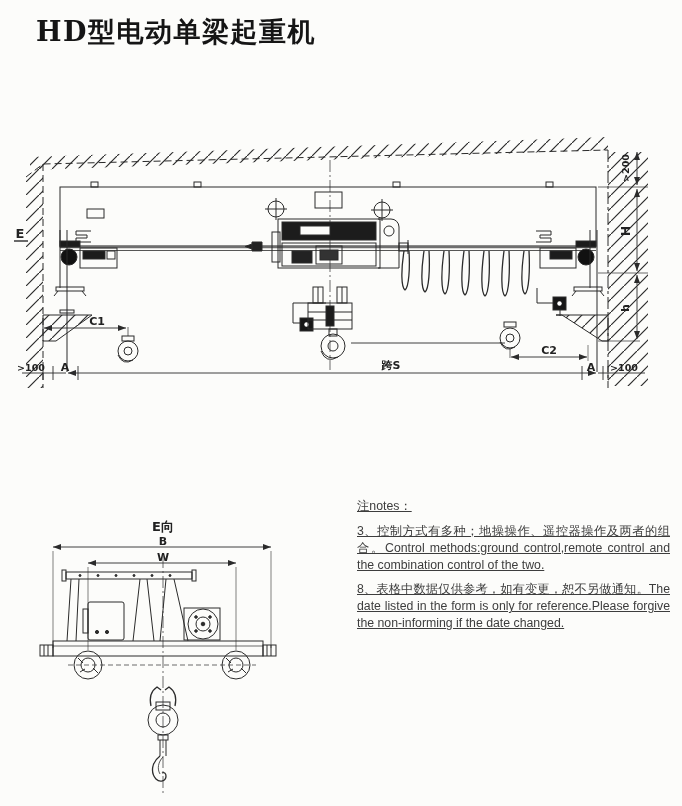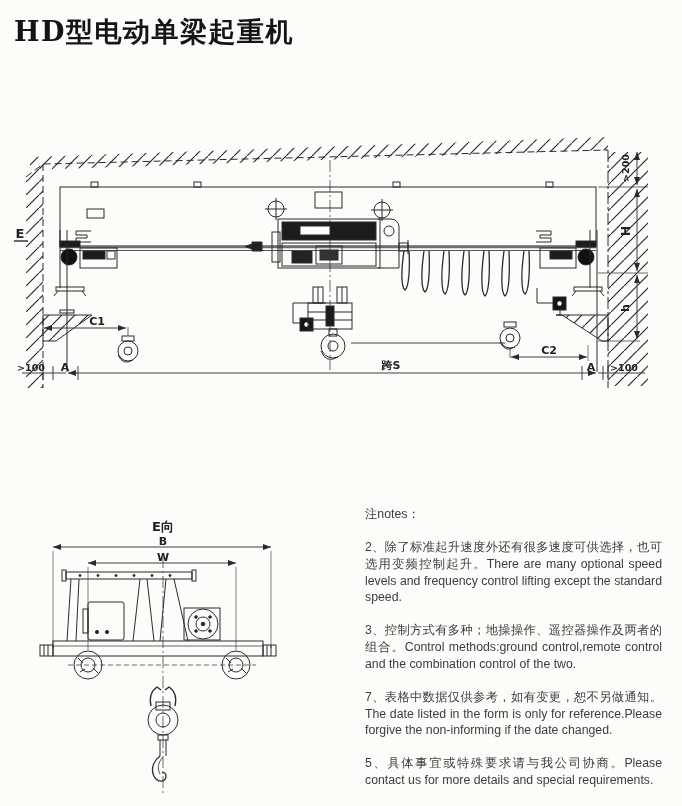--- a/index.html
+++ b/index.html
@@ -2,31 +2,31 @@
 <html><head>
 <meta charset="utf-8">
 <style>
   html,body{margin:0;padding:0;background:#e8e8e8;}
   .page{
     position:relative;width:682px;height:806px;margin:0 auto;
     background:#fcfcfa;overflow:hidden;
     font-family:"Liberation Sans","DejaVu Sans",sans-serif;color:#2b2b2b;
   }
   .title{
-    position:absolute;left:14px;top:14px;margin:0;
+    position:absolute;left:36px;top:14px;margin:0;
     font-family:"DejaVu Serif","Liberation Serif",serif;
     font-weight:bold;font-size:27px;letter-spacing:1.5px;color:#151515;
   }
   svg{position:absolute;left:0;}
   svg text{font-family:"DejaVu Sans","Liberation Sans",sans-serif;fill:#222;}
   .notes{
     position:absolute;left:349px;top:490px;width:329px;
     font-size:12.3px;line-height:1.37;color:#3d3d3d;text-align:justify;
   }
-  .notes p{margin:16px;}
+  .notes p{margin:8px;text-decoration:underline;}
 </style>
 </head>
 <body>
 
 <div class="page">
 
   <h1 class="title">HD型电动单梁起重机</h1>
 
   <svg style="top:100px" width="682" height="300" viewBox="0 100 682 300">
     <defs>
@@ -279,19 +279,17 @@
       <path d="M163,757 C158,762 157,769 160,774" stroke-width="0.8"></path>
     </g>
 
     <text x="163" y="531" text-anchor="middle" font-size="13" font-weight="bold">E向</text>
     <text x="163" y="545" text-anchor="middle" font-size="11" font-weight="bold">B</text>
     <text x="163" y="561" text-anchor="middle" font-size="11" font-weight="bold">W</text>
   </svg>
 
   <div class="notes">
     <p>注notes：</p>
-    <p>2、除了标准起升速度外还有很多速度可供选择，也可选用变频控制起升。There are many optional speed levels and frequency control lifting except the standard speed.</p>
     <p>3、控制方式有多种；地操操作、遥控器操作及两者的组合。Control methods:ground control,remote control and the combination control of the two.</p>
-    <p>7、表格中数据仅供参考，如有变更，恕不另做通知。The date listed in the form is only for reference.Please forgive the non-informing if the date changed.</p>
-    <p>5、具体事宜或特殊要求请与我公司协商。Please contact us for more details and special requirements.</p>
+    <p>8、表格中数据仅供参考，如有变更，恕不另做通知。The date listed in the form is only for reference.Please forgive the non-informing if the date changed.</p>
   </div>
 
 </div>
 
 </body></html>

